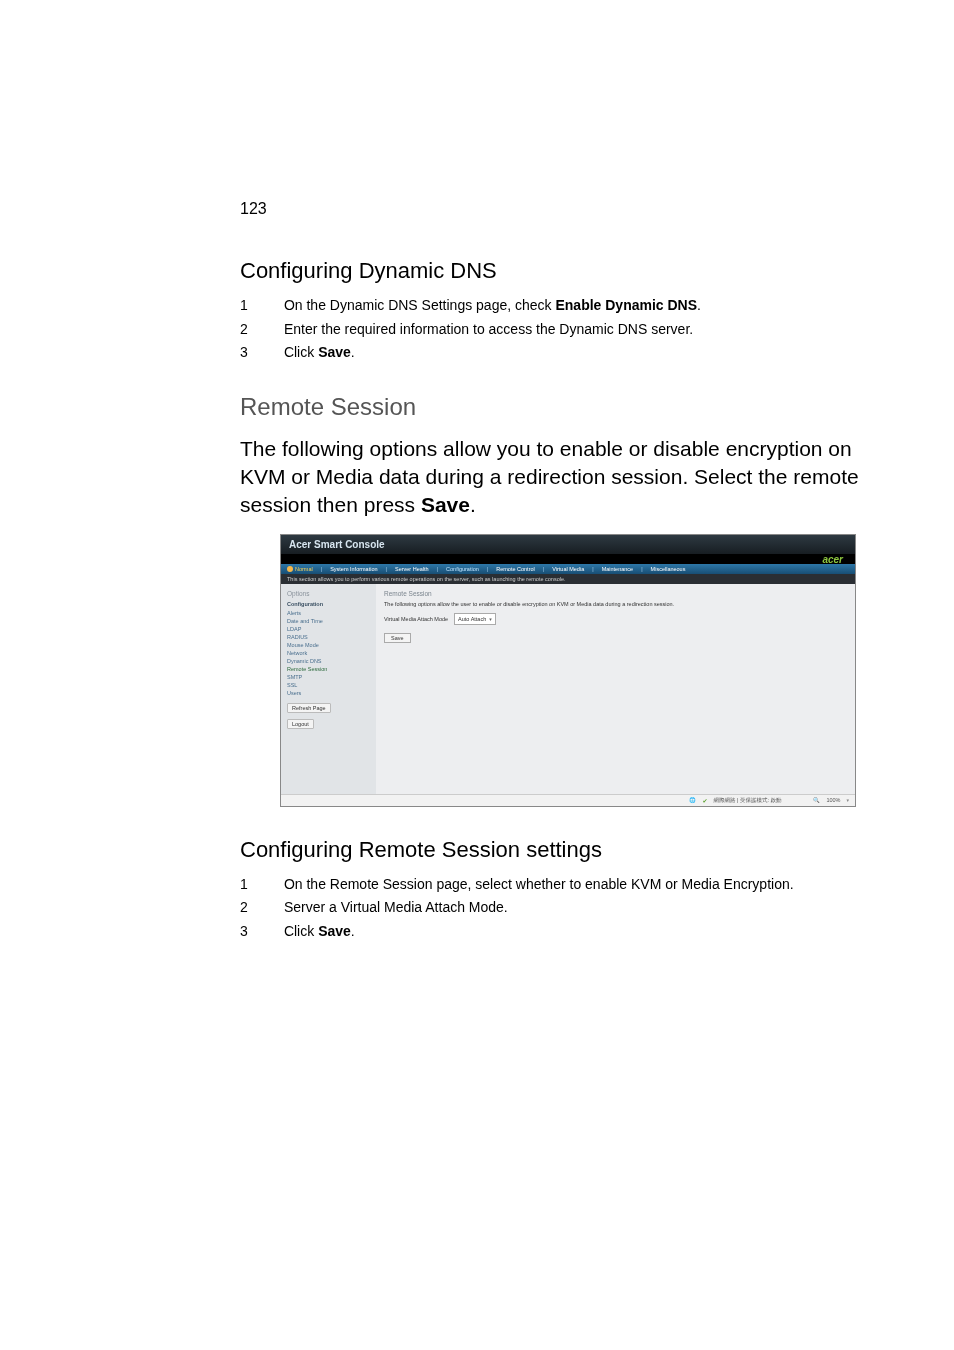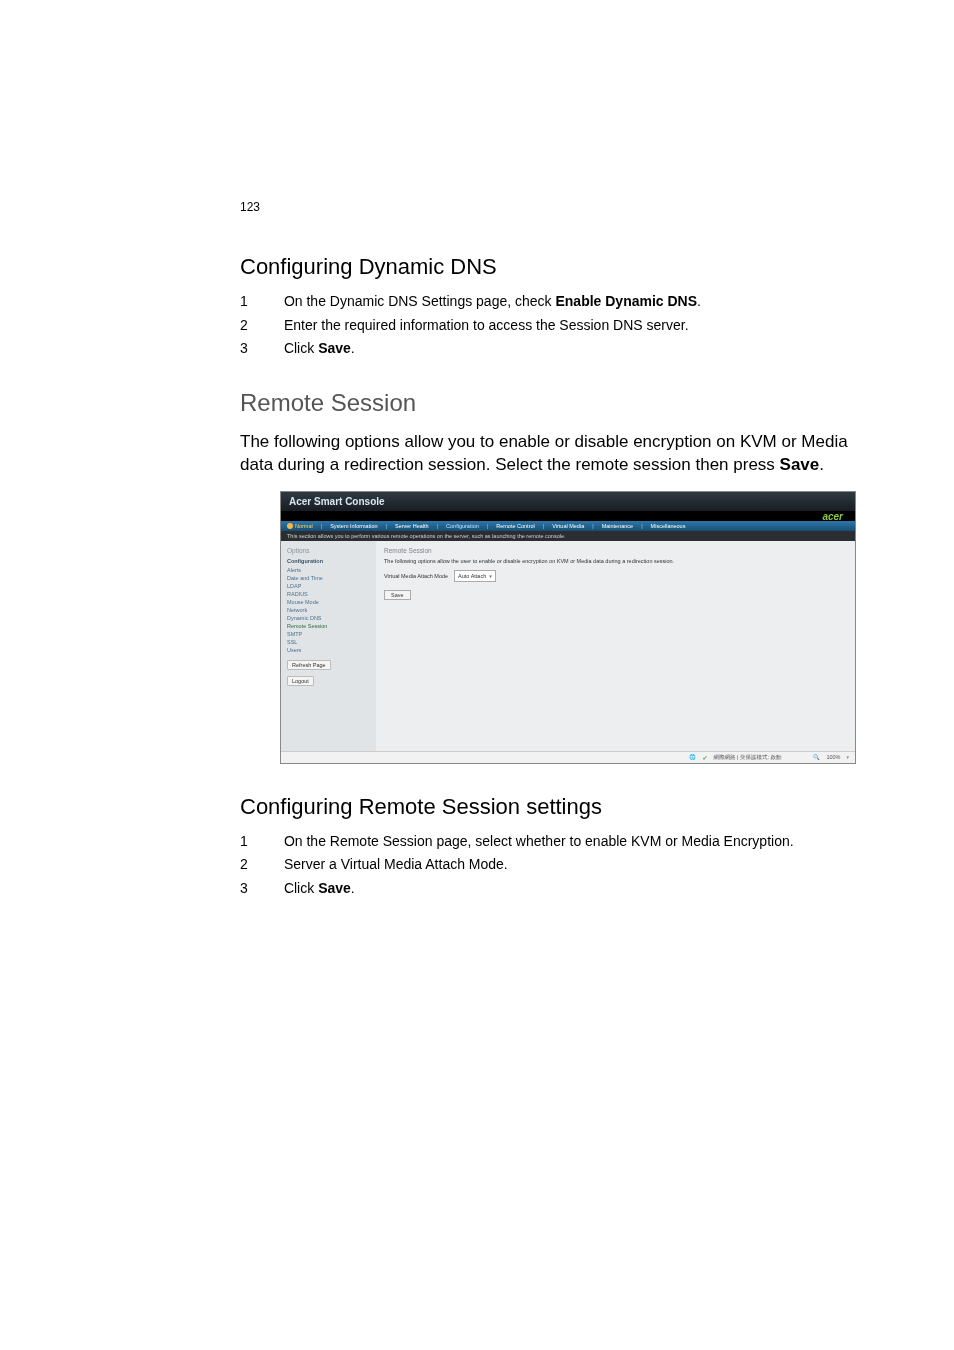--- a/index.html
+++ b/index.html
@@ -8,21 +8,21 @@
     background: #ffffff;
     font-family: Arial, Helvetica, sans-serif;
     color: #000;
     width: 954px;
   }
   .page {
     padding: 200px 75px 60px 240px;
     box-sizing: border-box;
   }
   .page-number {
-    font-size: 12px;
+    font-size: 16px;
     margin-bottom: 40px;
   }
   .subheading {
     font-size: 22px;
     margin: 8px 0 12px 0;
     font-weight: normal;
   }
   ol.steps {
     margin: 0 0 30px 0;
     padding-left: 0;
@@ -47,21 +47,21 @@
   .bold {
     font-weight: bold;
   }
   h2.section-title {
     font-size: 24px;
     font-weight: normal;
     color: #555;
     margin: 20px 0 14px 0;
   }
   .body-text {
-    font-size: 17px;
+    font-size: 21px;
     line-height: 1.35;
     margin: 4px 0 14px 0;
   }
 
   
   .screenshot {
     width: 574px;
     margin: 6px 0 30px 40px;
     border: 1px solid #888;
     font-size: 7px;
@@ -219,21 +219,21 @@
 
   <div class="page-number">123</div>
 
   <div class="subheading">Configuring Dynamic DNS</div>
 
   <ol class="steps">
     <li>
       <span>On the Dynamic DNS Settings page, check </span><span class="bold">Enable Dynamic DNS</span><span>.</span>
     </li>
     <li>
-      <span>Enter the required information to access the Session DNS server.</span>
+      <span>Enter the required information to access the Dynamic DNS server.</span>
     </li>
     <li>
       <span>Click </span><span class="bold">Save</span><span>.</span>
     </li>
   </ol>
 
   <h2 class="section-title">Remote Session</h2>
 
   <p class="body-text">
     <span>The following options allow you to enable or disable encryption on KVM or Media data during a redirection session. Select the remote session then press </span><span class="bold">Save</span><span>.</span>

